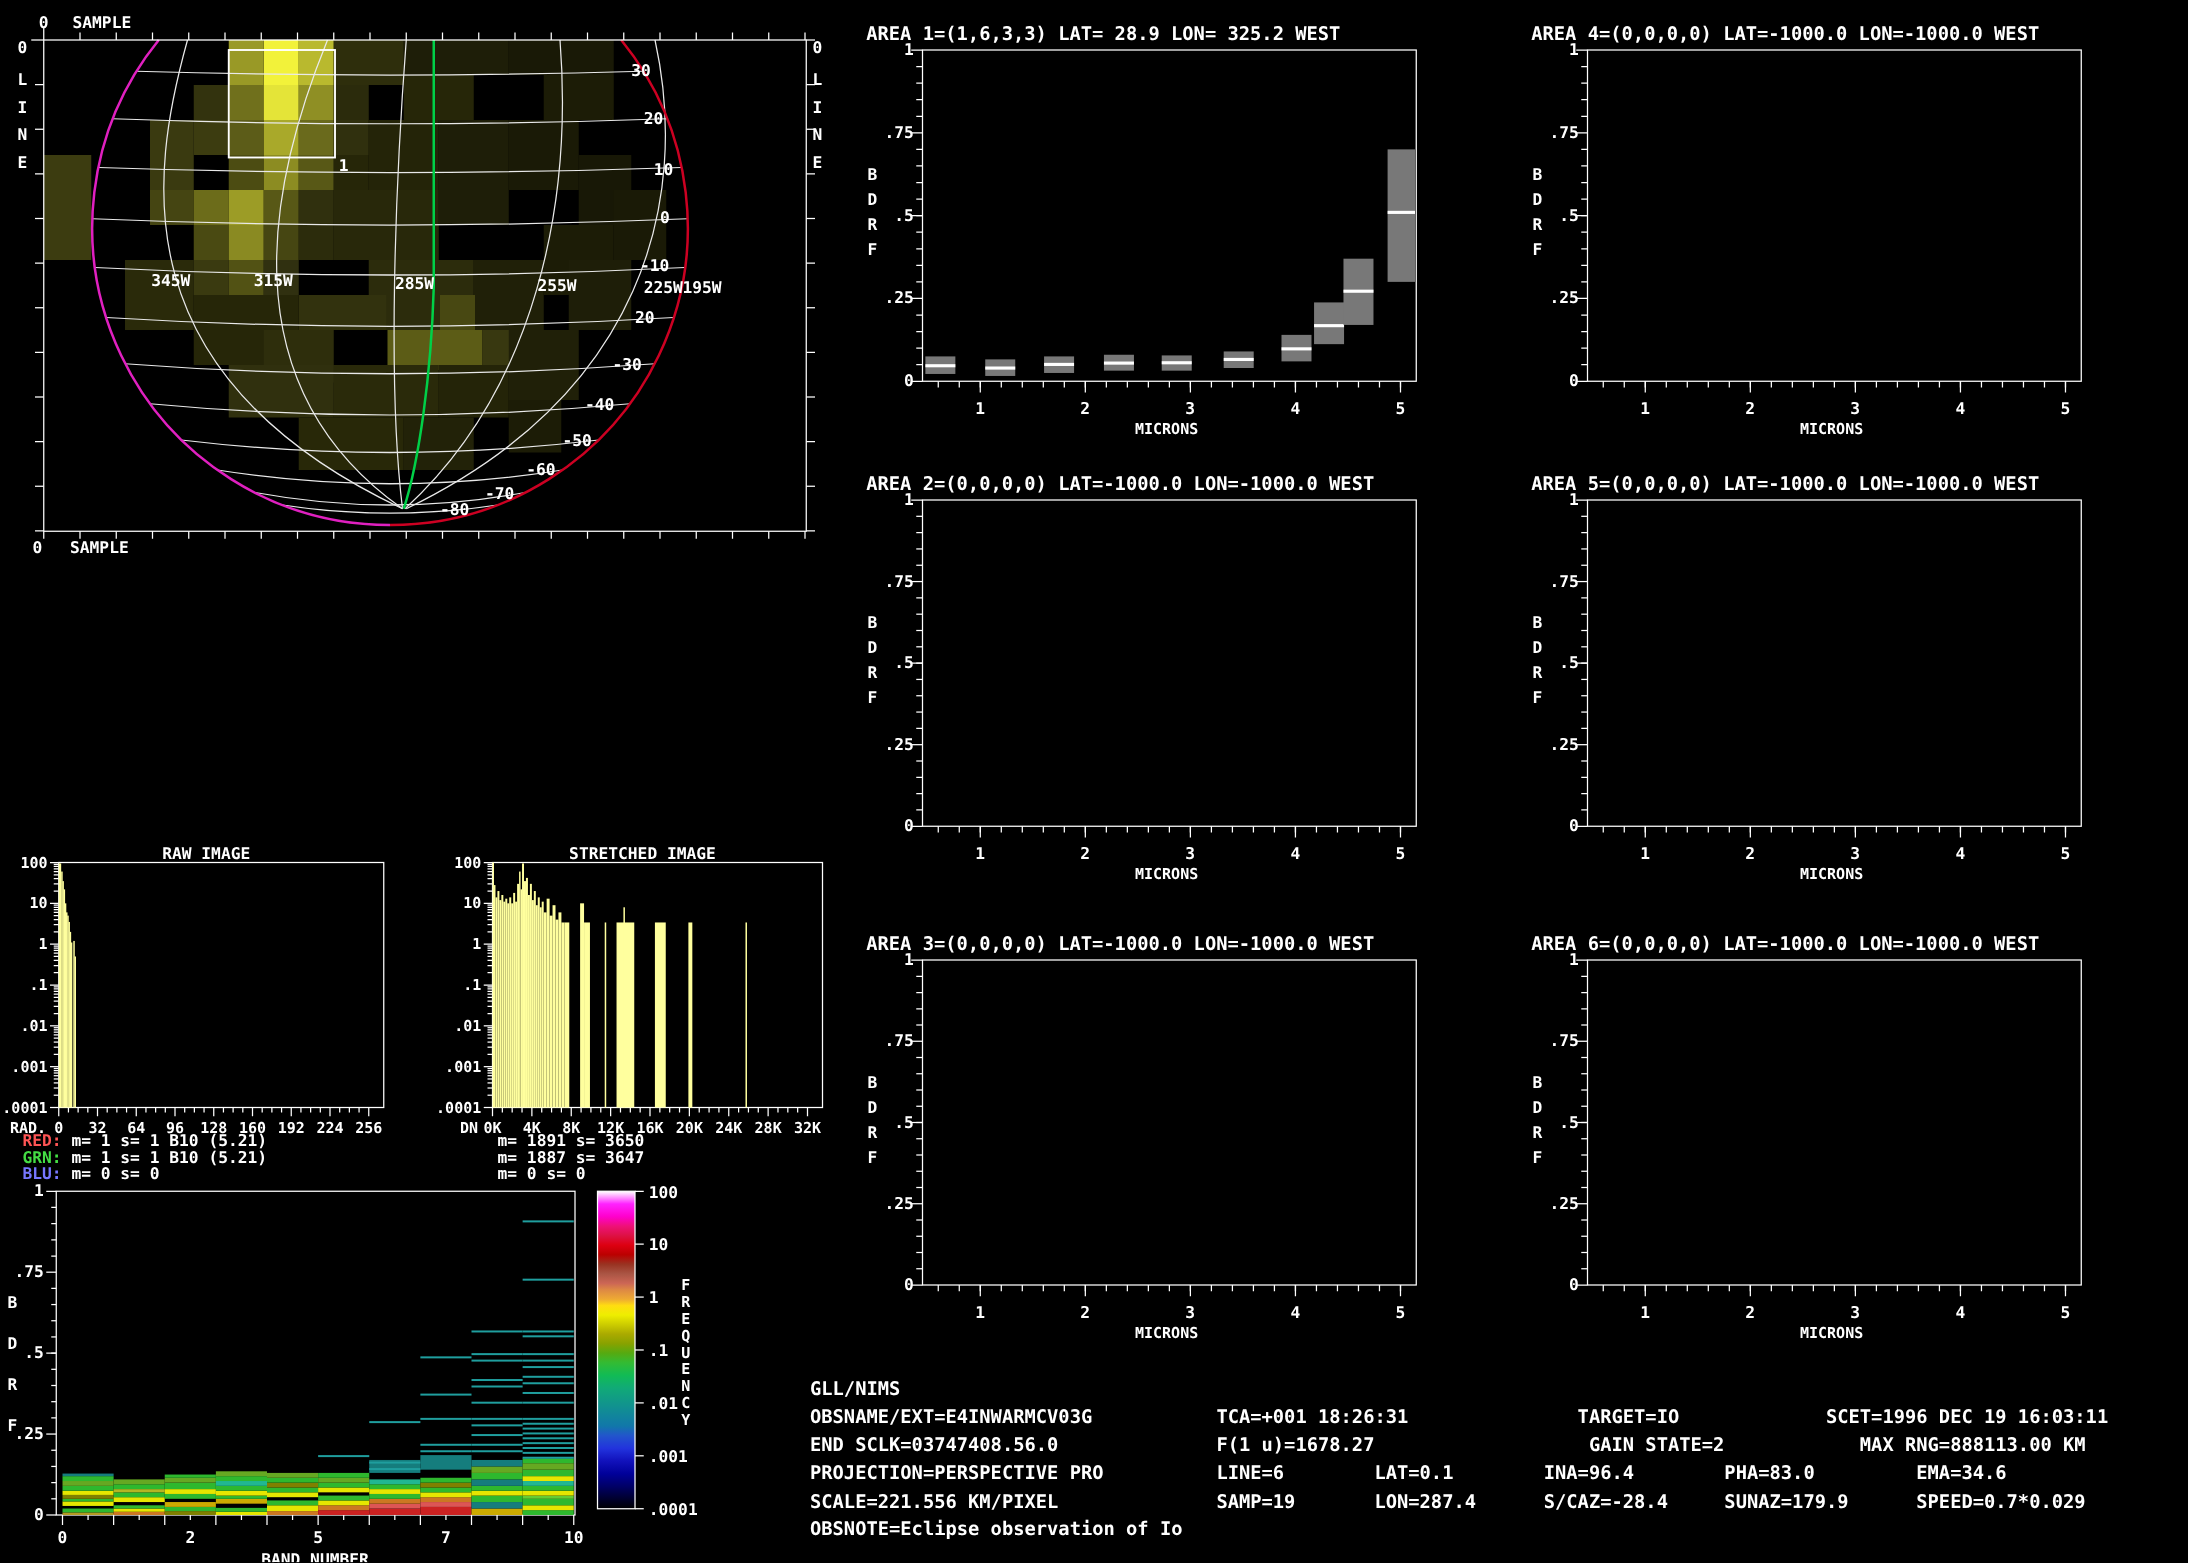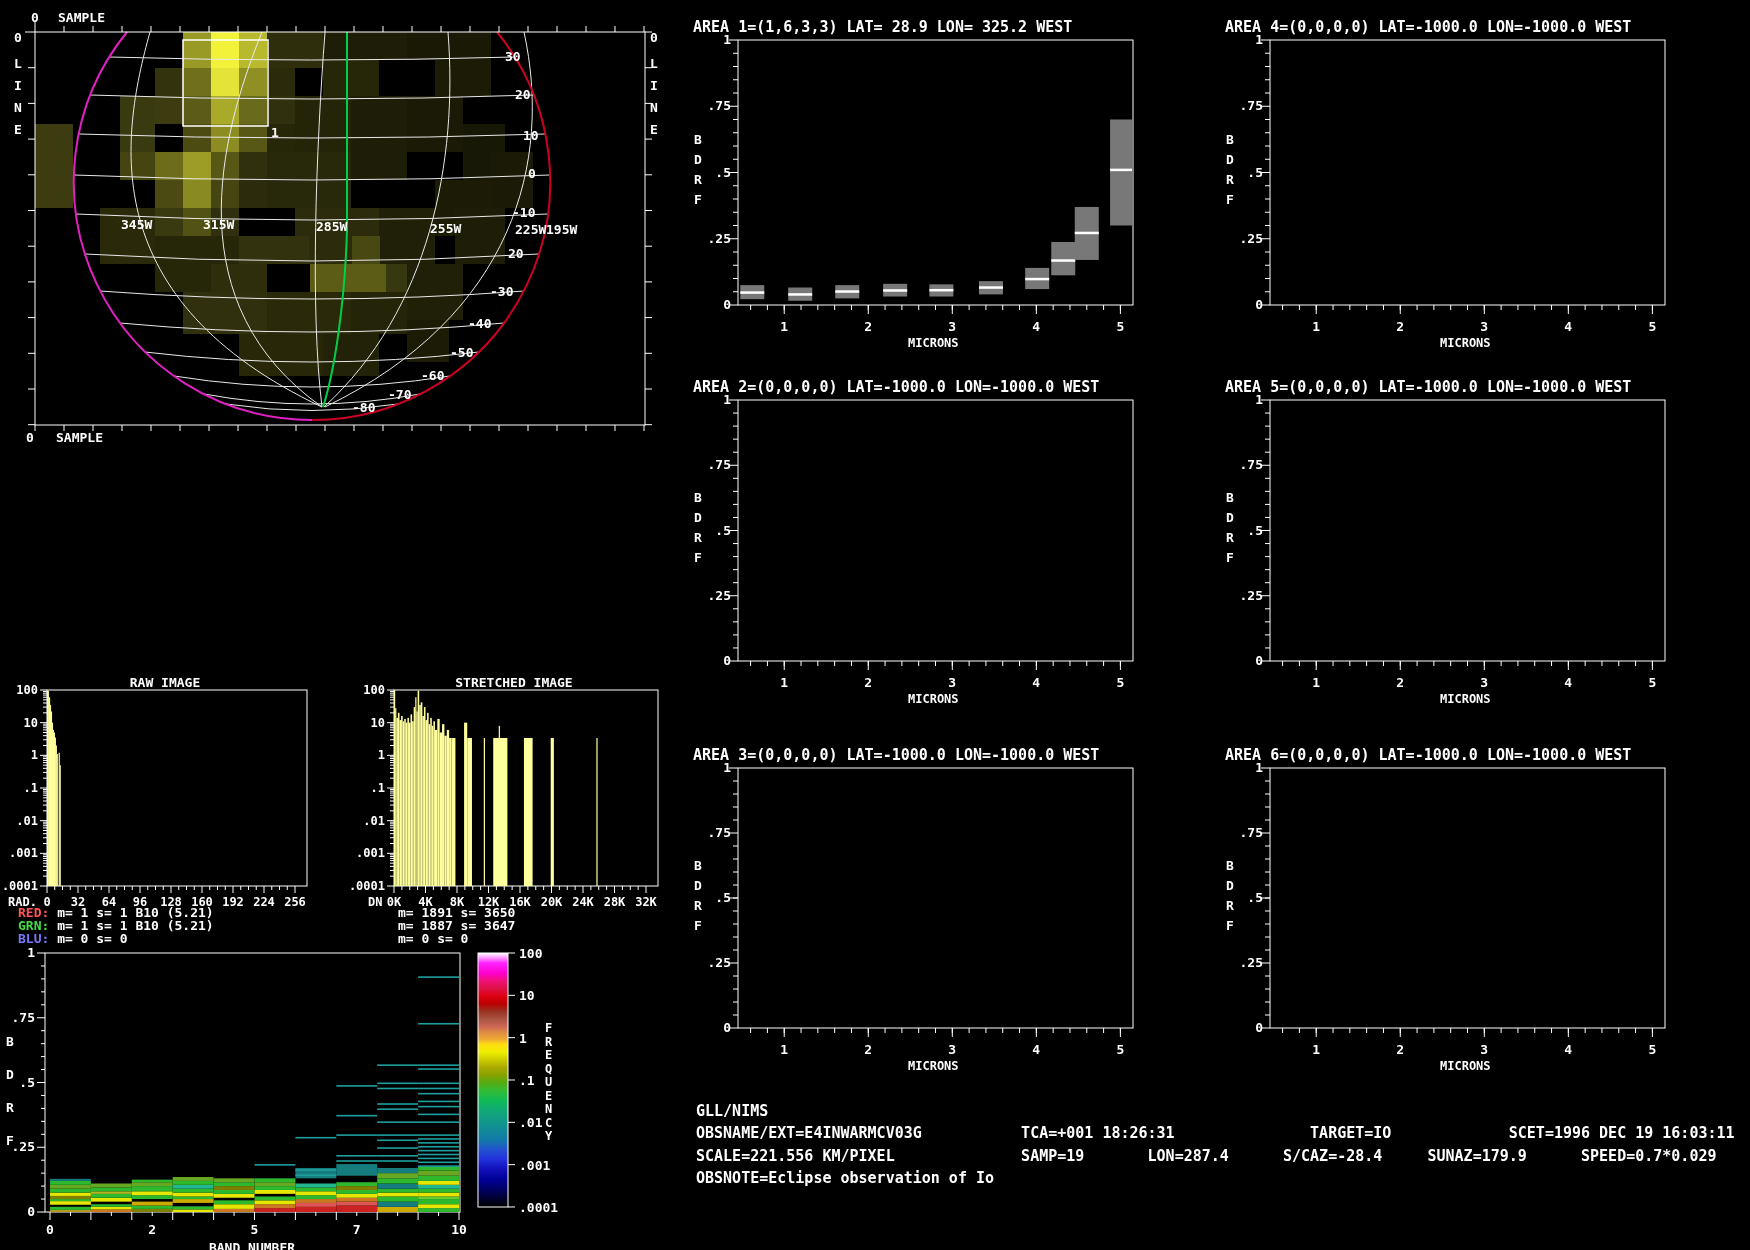--- a/index.html
+++ b/index.html
@@ -1,21 +1,21 @@
 <!DOCTYPE html>
 <html><head>
 <meta charset="utf-8">
 <style>
   html,body{margin:0;padding:0;background:#000;}
   #screen{position:relative;width:1750px;height:1250px;background:#000;overflow:hidden;
           font-family:"DejaVu Sans Mono",monospace;}
   .abs{position:absolute;}
   svg{display:block;}
   svg text{fill:#fff;font-family:"DejaVu Sans Mono",monospace;font-weight:bold;}
-  .info-line{color:#fff;font:bold 15px/22.4px "DejaVu Sans Mono",monospace;white-space:pre;margin-left:48px;}
+  .info-line{color:#fff;font:bold 15px/22.4px "DejaVu Sans Mono",monospace;white-space:pre;}
 </style>
 </head>
 <body>
 
 <div id="screen">
 
   <svg id="planet-svg" class="abs" style="left:0;top:0" width="680" height="500" viewBox="0 0 680 500">
     <g id="patch-layer">
         <rect x="211" y="32" width="28" height="36" fill="#f2f23a"></rect>
         <rect x="239" y="32" width="28" height="36" fill="#b9b92e"></rect>
@@ -1200,16 +1200,18 @@
       <text x="545" y="146" font-size="12">U</text>
       <text x="545" y="159.5" font-size="12">E</text>
       <text x="545" y="173" font-size="12">N</text>
       <text x="545" y="186.5" font-size="12">C</text>
       <text x="545" y="200" font-size="12">Y</text>
     </svg>
 
   <div class="abs" style="left:648px;top:1100px">
     <div class="info-line">GLL/NIMS</div>
     <div class="info-line">OBSNAME/EXT=E4INWARMCV03G           TCA=+001 18:26:31               TARGET=IO             SCET=1996 DEC 19 16:03:11</div>
+    <div class="info-line">END SCLK=03747408.56.0              F(1 u)=1678.27                   GAIN STATE=2            MAX RNG=888113.00 KM</div>
+    <div class="info-line">PROJECTION=PERSPECTIVE PRO          LINE=6        LAT=0.1        INA=96.4        PHA=83.0         EMA=34.6</div>
     <div class="info-line">SCALE=221.556 KM/PIXEL              SAMP=19       LON=287.4      S/CAZ=-28.4     SUNAZ=179.9      SPEED=0.7*0.029</div>
     <div class="info-line">OBSNOTE=Eclipse observation of Io</div>
   </div>
 </div>
 
 </body></html>

